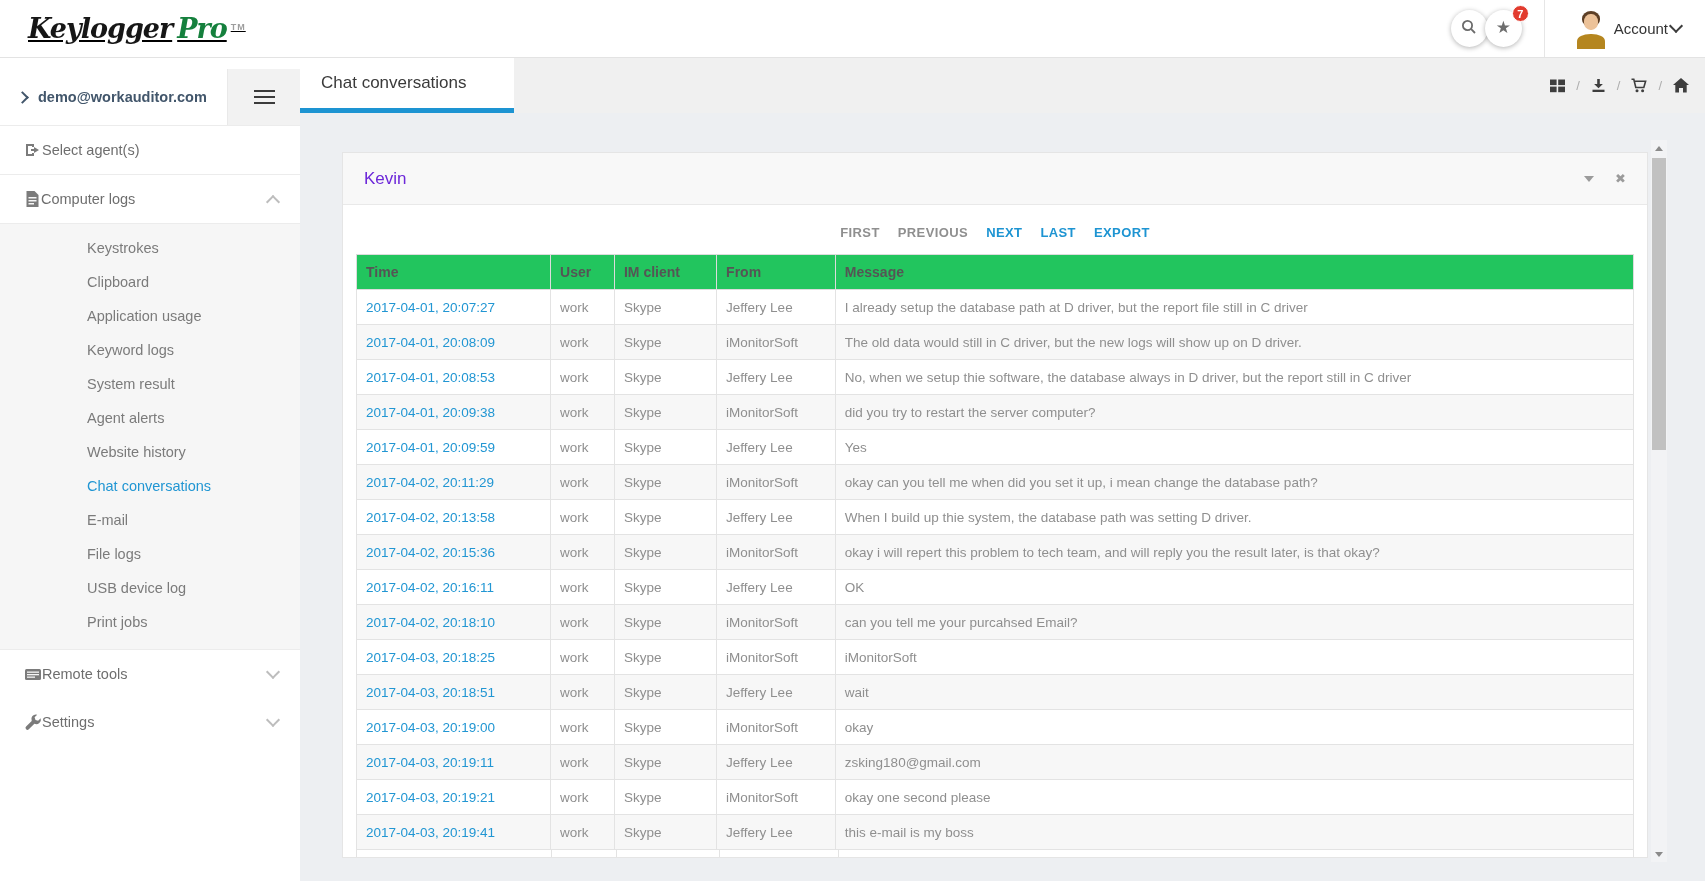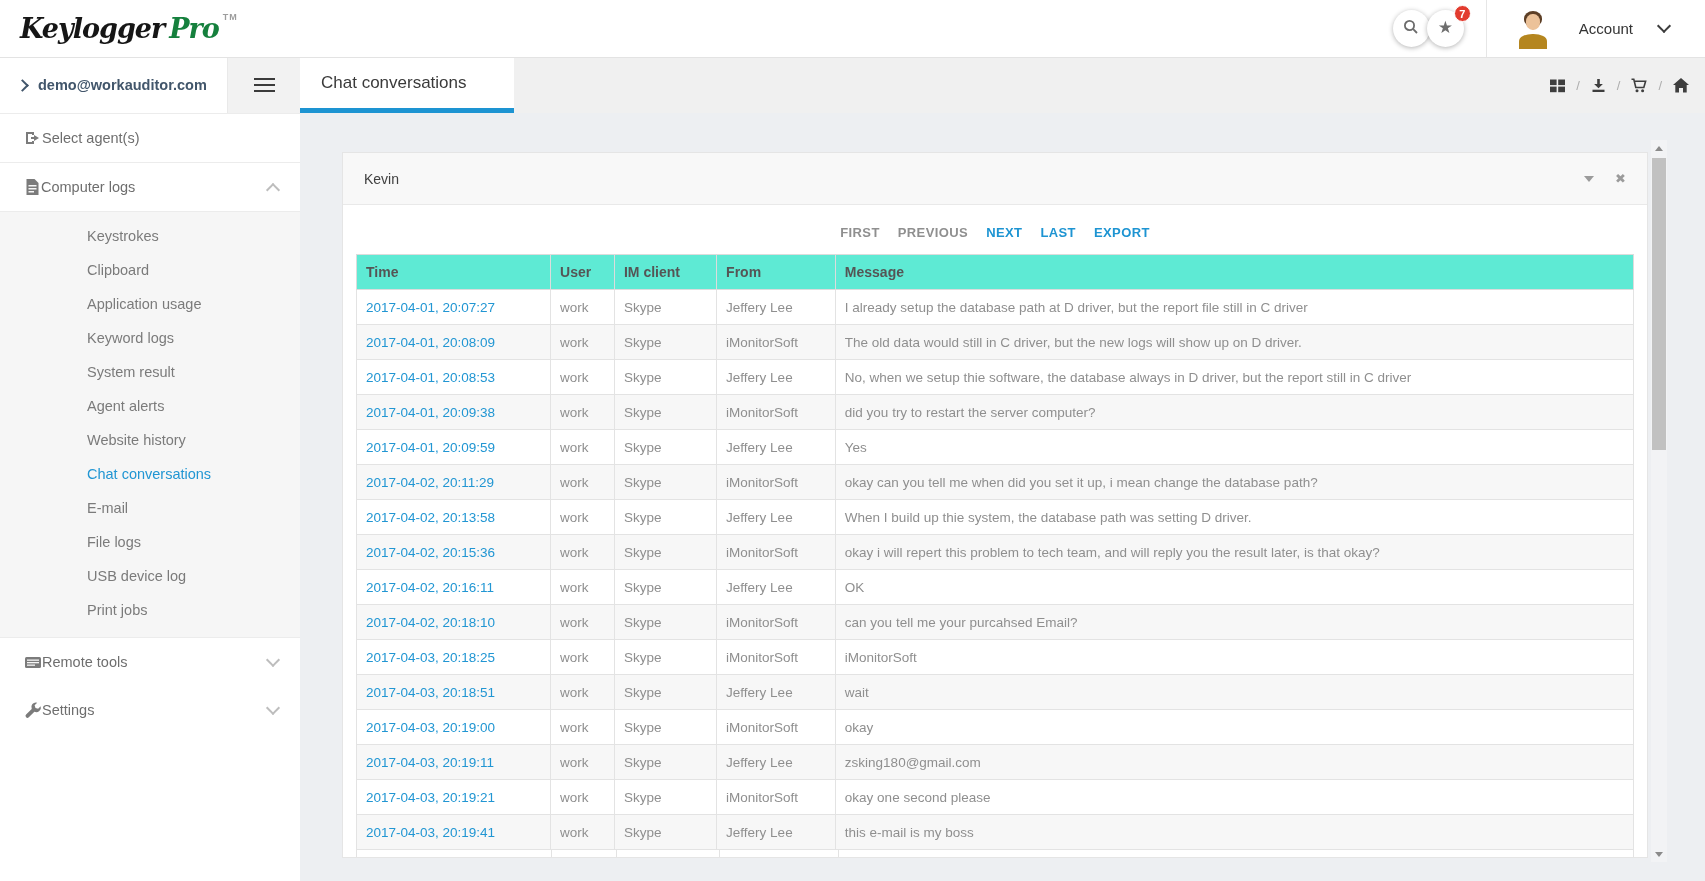--- a/index.html
+++ b/index.html
@@ -4,42 +4,42 @@
 <style>
   html,body{margin:0;padding:0;}
   body{
     width:1705px;height:881px;position:relative;overflow:hidden;
     font-family:"Liberation Sans","DejaVu Sans",sans-serif;
     background:#edeff2;-webkit-font-smoothing:antialiased;
   }
   
   .app-header{position:absolute;top:0;left:0;right:0;height:57px;background:#fff;
     border-bottom:1px solid #e3e3e3;display:flex;align-items:center;justify-content:space-between;z-index:8;}
-  .logo{margin-left:20px;font-family:"DejaVu Serif",serif;font-style:italic;font-weight:bold;font-size:27px;line-height:1;display:flex;align-items:flex-start;}
+  .logo{margin-left:28px;font-family:"DejaVu Serif",serif;font-style:italic;font-weight:bold;font-size:27px;line-height:1;display:flex;align-items:center;text-decoration:underline;}
   .logo-main{color:#161616;letter-spacing:-1px;}
   .logo-pro{color:#15803d;margin-left:5px;letter-spacing:-1px;}
   .logo-tm{font-family:"Liberation Sans",sans-serif;font-style:normal;font-weight:bold;font-size:9px;color:#9d9d9d;margin:-2px 0 0 4px;letter-spacing:1px;}
   .header-right{display:flex;align-items:center;height:100%;}
   .circ-btn{width:37px;height:37px;border-radius:50%;background:#fff;border:none;
     box-shadow:0 1px 5px rgba(0,0,0,.3);position:relative;display:flex;align-items:center;justify-content:center;cursor:pointer;padding:0;}
   .circ-btn.star{margin-left:-3px;z-index:1;}
   .star-glyph{font-size:17px;color:#6e6e6e;line-height:1;margin-top:-2px;}
   .badge{position:absolute;top:-5px;right:-7px;min-width:17px;height:17px;border-radius:50%;
     background:#e23b2e;color:#fff;font-size:11px;font-weight:bold;display:flex;align-items:center;justify-content:center;border:1px solid #fff;box-sizing:border-box;}
   .vdiv{width:1px;height:57px;background:#e6e6e6;margin:0 0 0 22px;}
-  .account{display:flex;align-items:center;gap:26px;cursor:pointer;padding:0 36px 0 26px;height:100%;}
+  .account{display:flex;align-items:center;gap:3px;cursor:pointer;padding:0 24px 0 26px;height:100%;}
   .avatar{width:40px;height:40px;position:relative;display:block;overflow:hidden;}
   .avatar .hair{position:absolute;left:11px;top:2px;width:18px;height:15px;background:#5d3f26;border-radius:50% 50% 42% 42%;}
   .avatar .face{position:absolute;left:13px;top:5px;width:14px;height:16px;background:#ecc299;border-radius:46%;}
   .avatar .torso{position:absolute;left:6px;bottom:0;width:28px;height:15px;background:#b5861f;border-radius:48% 48% 0 0;}
   .account-label{font-size:15px;color:#333;}
   .chev{display:inline-block;width:8px;height:8px;border-right:2px solid #3c3c3c;border-bottom:2px solid #3c3c3c;transform:rotate(45deg);margin-top:-5px;}
   
   .sidebar{position:absolute;top:57px;left:0;width:300px;bottom:0;background:#fff;z-index:7;}
-  .side-head{height:56px;display:flex;border-bottom:1px solid #ececec;}
+  .side-head{height:56px;display:flex;border-bottom:1px solid #ececec;margin-top:12px;}
   .agent{flex:1;display:flex;align-items:center;padding-left:18px;gap:11px;font-size:14.5px;font-weight:bold;color:#42566b;cursor:pointer;}
   .chev-right{width:7px;height:7px;border-right:2px solid #42566b;border-top:2px solid #42566b;transform:rotate(45deg);flex:none;}
   .burger{width:73px;background:#f2f2f2;border:none;border-left:1px solid #e9e9e9;cursor:pointer;display:flex;align-items:center;justify-content:center;}
   .burger-bars{width:21px;height:2.5px;background:#3b3b3b;box-shadow:0 -6px 0 #3b3b3b,0 6px 0 #3b3b3b;display:block;}
   .snav-row{height:48px;display:flex;align-items:center;padding:0 22px 0 24px;font-size:14.5px;color:#6e6e6e;cursor:pointer;}
   .snav-row svg{flex:none;}
   .row-chev{margin-left:auto;width:8px;height:8px;border-right:2px solid #bdbdbd;border-bottom:2px solid #bdbdbd;}
   .row-chev.up{transform:rotate(-135deg);margin-top:5px;}
   .row-chev.down{transform:rotate(45deg);margin-top:-4px;}
   .sdivider{height:1px;background:#ececec;margin:0;}
@@ -51,30 +51,30 @@
   .toolbar{position:absolute;left:300px;top:57px;right:0;height:56px;background:#f0f0f0;display:flex;align-items:stretch;justify-content:space-between;z-index:6;}
   .tab{width:214px;background:#fff;border-bottom:5px solid #1d94d2;display:flex;align-items:center;padding-left:21px;font-size:17px;color:#3a3a3a;box-sizing:border-box;cursor:pointer;}
   .tool-icons{display:flex;align-items:center;gap:10px;padding-right:15px;}
   .ticon{display:flex;align-items:center;cursor:pointer;}
   .slash{font-size:13px;color:#adadad;}
   
   .content{position:absolute;left:300px;top:113px;right:0;bottom:0;background:#edeff2;}
   .panel{position:absolute;left:42px;top:39px;width:1306px;height:706px;background:#fff;
     border:1px solid #e5e5e5;box-sizing:border-box;overflow:hidden;}
   .panel-head{height:52px;background:#f8f8f8;border-bottom:1px solid #e9e9e9;display:flex;align-items:center;justify-content:space-between;padding:0 21px;box-sizing:border-box;}
-  .panel-title{font-size:14px;color:#404040;}
+  .panel-title{font-size:17px;color:#6d28d9;}
   .panel-ctrl{display:flex;align-items:center;gap:21px;}
   .collapse-tri{width:0;height:0;border-left:5px solid transparent;border-right:5px solid transparent;border-top:6px solid #9b9b9b;cursor:pointer;}
   .close-x{font-size:13px;color:#9b9b9b;cursor:pointer;line-height:1;}
   .panel-body{padding:13px 13px 0;}
   .pager{display:flex;justify-content:center;align-items:center;gap:18px;margin:7px 0 14px;font-size:13px;font-weight:bold;letter-spacing:.4px;}
   .pager a{color:#1d94d2;text-decoration:none;cursor:pointer;}
   .pager a.disabled{color:#8f8f8f;cursor:default;}
   table.log{width:100%;border-collapse:collapse;table-layout:fixed;}
-  table.log th{height:34px;border:1px solid #dcdcdc;text-align:left;padding:0 9px;color:#555;font-weight:bold;font-size:14px;background:#5eead4;}
+  table.log th{height:34px;border:1px solid #dcdcdc;text-align:left;padding:0 9px;color:#555;font-weight:bold;font-size:14px;background:#22c55e;}
   table.log td{height:34px;border:1px solid #e3e3e3;padding:0 9px;color:#8f8f8f;font-size:13.5px;white-space:nowrap;overflow:hidden;}
   table.log tbody tr:nth-child(even){background:#f7f7f7;}
   td.c-time a{color:#2196d3;text-decoration:none;cursor:pointer;}
   .row-stub{height:8px;border-left:1px solid #e3e3e3;border-right:1px solid #e3e3e3;display:flex;background:#fff;}
   .row-stub i{display:block;height:100%;border-right:1px solid #e3e3e3;}
   .row-stub i:nth-child(1){width:15.2%;} .row-stub i:nth-child(2){width:5%;}
   .row-stub i:nth-child(3){width:8%;} .row-stub i:nth-child(4){width:9.3%;}
   .row-stub i:nth-child(5){flex:1;border-right:none;}
   
   .vscroll{position:absolute;top:140px;right:38px;width:16px;height:722px;background:#f2f3f5;z-index:9;}

